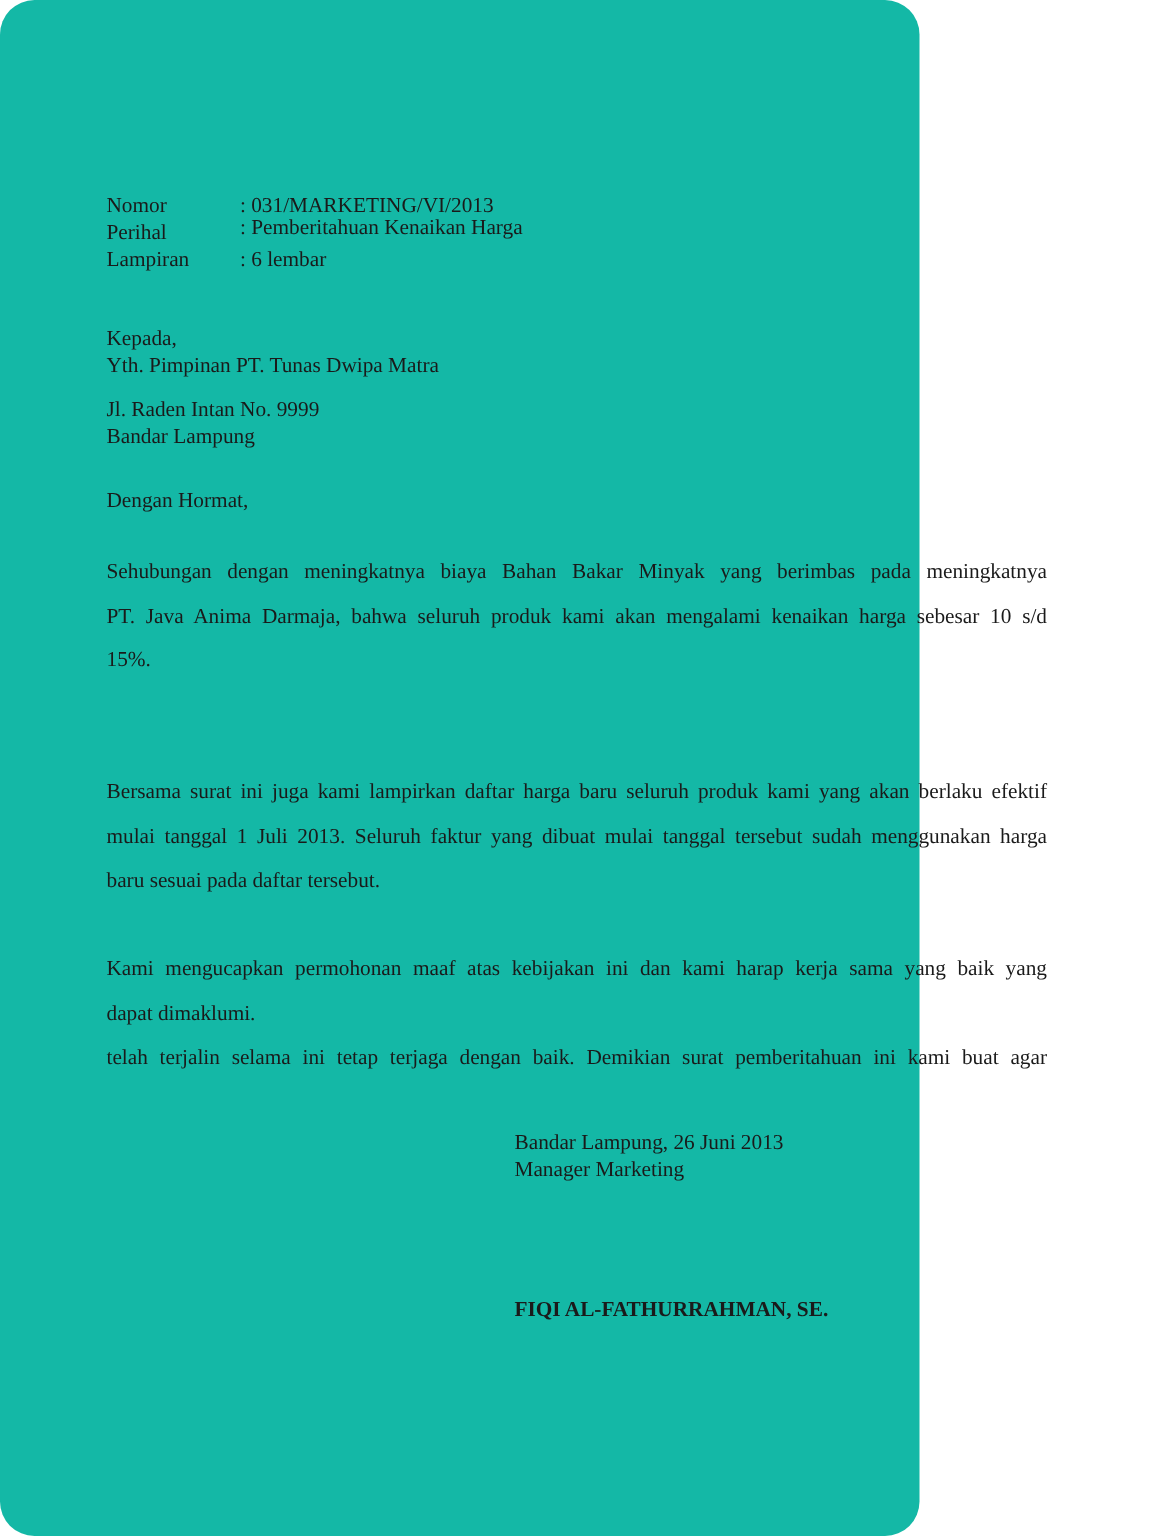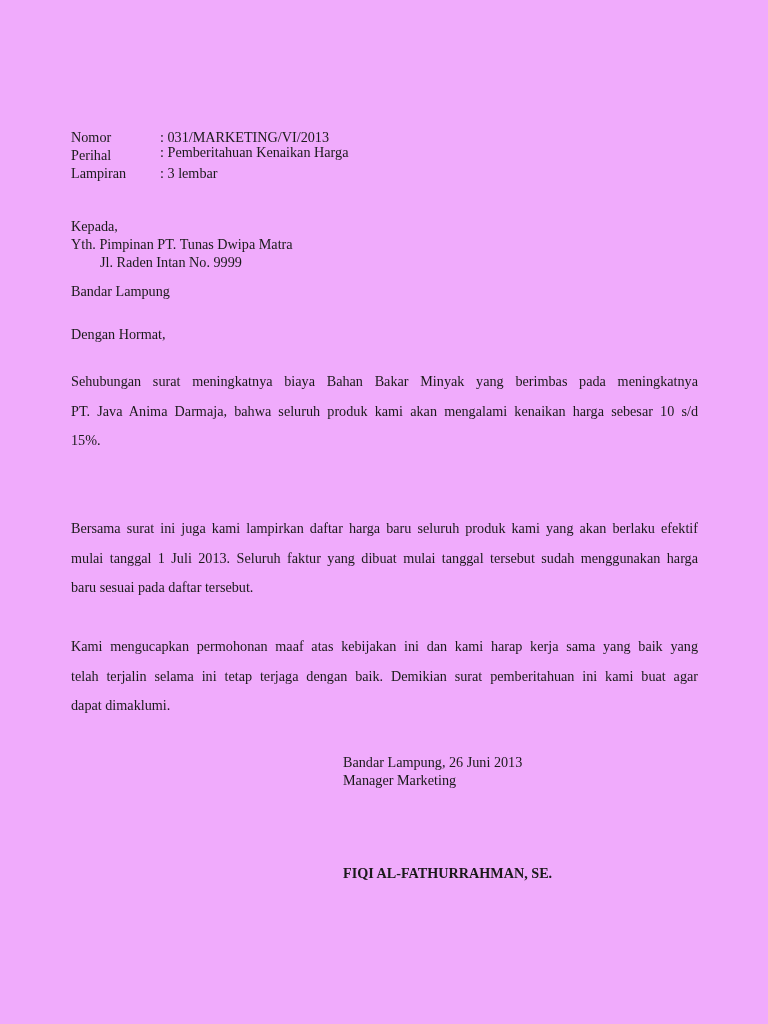--- a/index.html
+++ b/index.html
@@ -12,22 +12,23 @@
       height: 1024px;
       position: relative;
       overflow: hidden;
       font-family: "Liberation Serif", "DejaVu Serif", serif;
       color: #1a1a1a;
       font-size: 14.2px;
     }
     .page {
       position: absolute;
       left: 0; top: 0;
-      width: 768px; height: 1024px;
-      background: #f0abfc;
+      width: 613px; height: 1024px;
+      background: #14b8a6;
+      border-radius: 23px;
     }
     .abs { position: absolute; white-space: nowrap; line-height: 18px; }
     .meta-label { left: 71px; }
     .meta-value { left: 160px; }
     .para {
       position: absolute;
       left: 71px;
       width: 627px;
       line-height: 29.5px;
       text-align: justify;
@@ -52,48 +53,48 @@
 <div class="page">
 
   <div>
     <span class="abs meta-label" style="top:128px;">Nomor</span>
     <span class="abs meta-value" style="top:128px;">: 031/MARKETING/VI/2013</span>
 
     <span class="abs meta-label" style="top:146px;">Perihal</span>
     <span class="abs meta-value" style="top:143px;">: Pemberitahuan Kenaikan Harga</span>
 
     <span class="abs meta-label" style="top:164px;">Lampiran</span>
-    <span class="abs meta-value" style="top:164px;">: 3 lembar</span>
+    <span class="abs meta-value" style="top:164px;">: 6 lembar</span>
   </div>
 
   <div>
     <span class="abs" style="left:71px; top:217px;">Kepada,</span>
     <span class="abs" style="left:71px; top:235px;">Yth. Pimpinan PT. Tunas Dwipa Matra</span>
-    <span class="abs" style="left:71px; top:253px;margin-left:29px;">Jl. Raden Intan No. 9999</span>
+    <span class="abs" style="left:71px; top:264px;">Jl. Raden Intan No. 9999</span>
     <span class="abs" style="left:71px; top:271px;margin-top:11px;">Bandar Lampung</span>
   </div>
 
   <span class="abs" style="left:71px; top:325px;">Dengan Hormat,</span>
 
   <div class="para" style="top:367px;">
-    <span class="line">Sehubungan surat meningkatnya biaya Bahan Bakar Minyak yang berimbas pada meningkatnya</span>
+    <span class="line">Sehubungan dengan meningkatnya biaya Bahan Bakar Minyak yang berimbas pada meningkatnya</span>
     <span class="line">PT. Java Anima Darmaja, bahwa seluruh produk kami akan mengalami kenaikan harga sebesar 10 s/d</span>
     <span class="line last">15%.</span>
   </div>
 
   <div class="para" style="top:514px;">
     <span class="line">Bersama surat ini juga kami lampirkan daftar harga baru seluruh produk kami yang akan berlaku efektif</span>
     <span class="line">mulai tanggal 1 Juli 2013. Seluruh faktur yang dibuat mulai tanggal tersebut sudah menggunakan harga</span>
     <span class="line last">baru sesuai pada daftar tersebut.</span>
   </div>
 
   <div class="para" style="top:632px;">
     <span class="line">Kami mengucapkan permohonan maaf atas kebijakan ini dan kami harap kerja sama yang baik yang</span>
+    <span class="line last">dapat dimaklumi.</span>
     <span class="line">telah terjalin selama ini tetap terjaga dengan baik. Demikian surat pemberitahuan ini kami buat agar</span>
-    <span class="line last">dapat dimaklumi.</span>
   </div>
 
   <div>
     <span class="abs" style="left:343px; top:753px;">Bandar Lampung, 26 Juni 2013</span>
     <span class="abs" style="left:343px; top:771px;">Manager Marketing</span>
     <span class="abs sig-name" style="left:343px; top:864px;">FIQI AL-FATHURRAHMAN, SE.</span>
   </div>
 
 </div>
 

